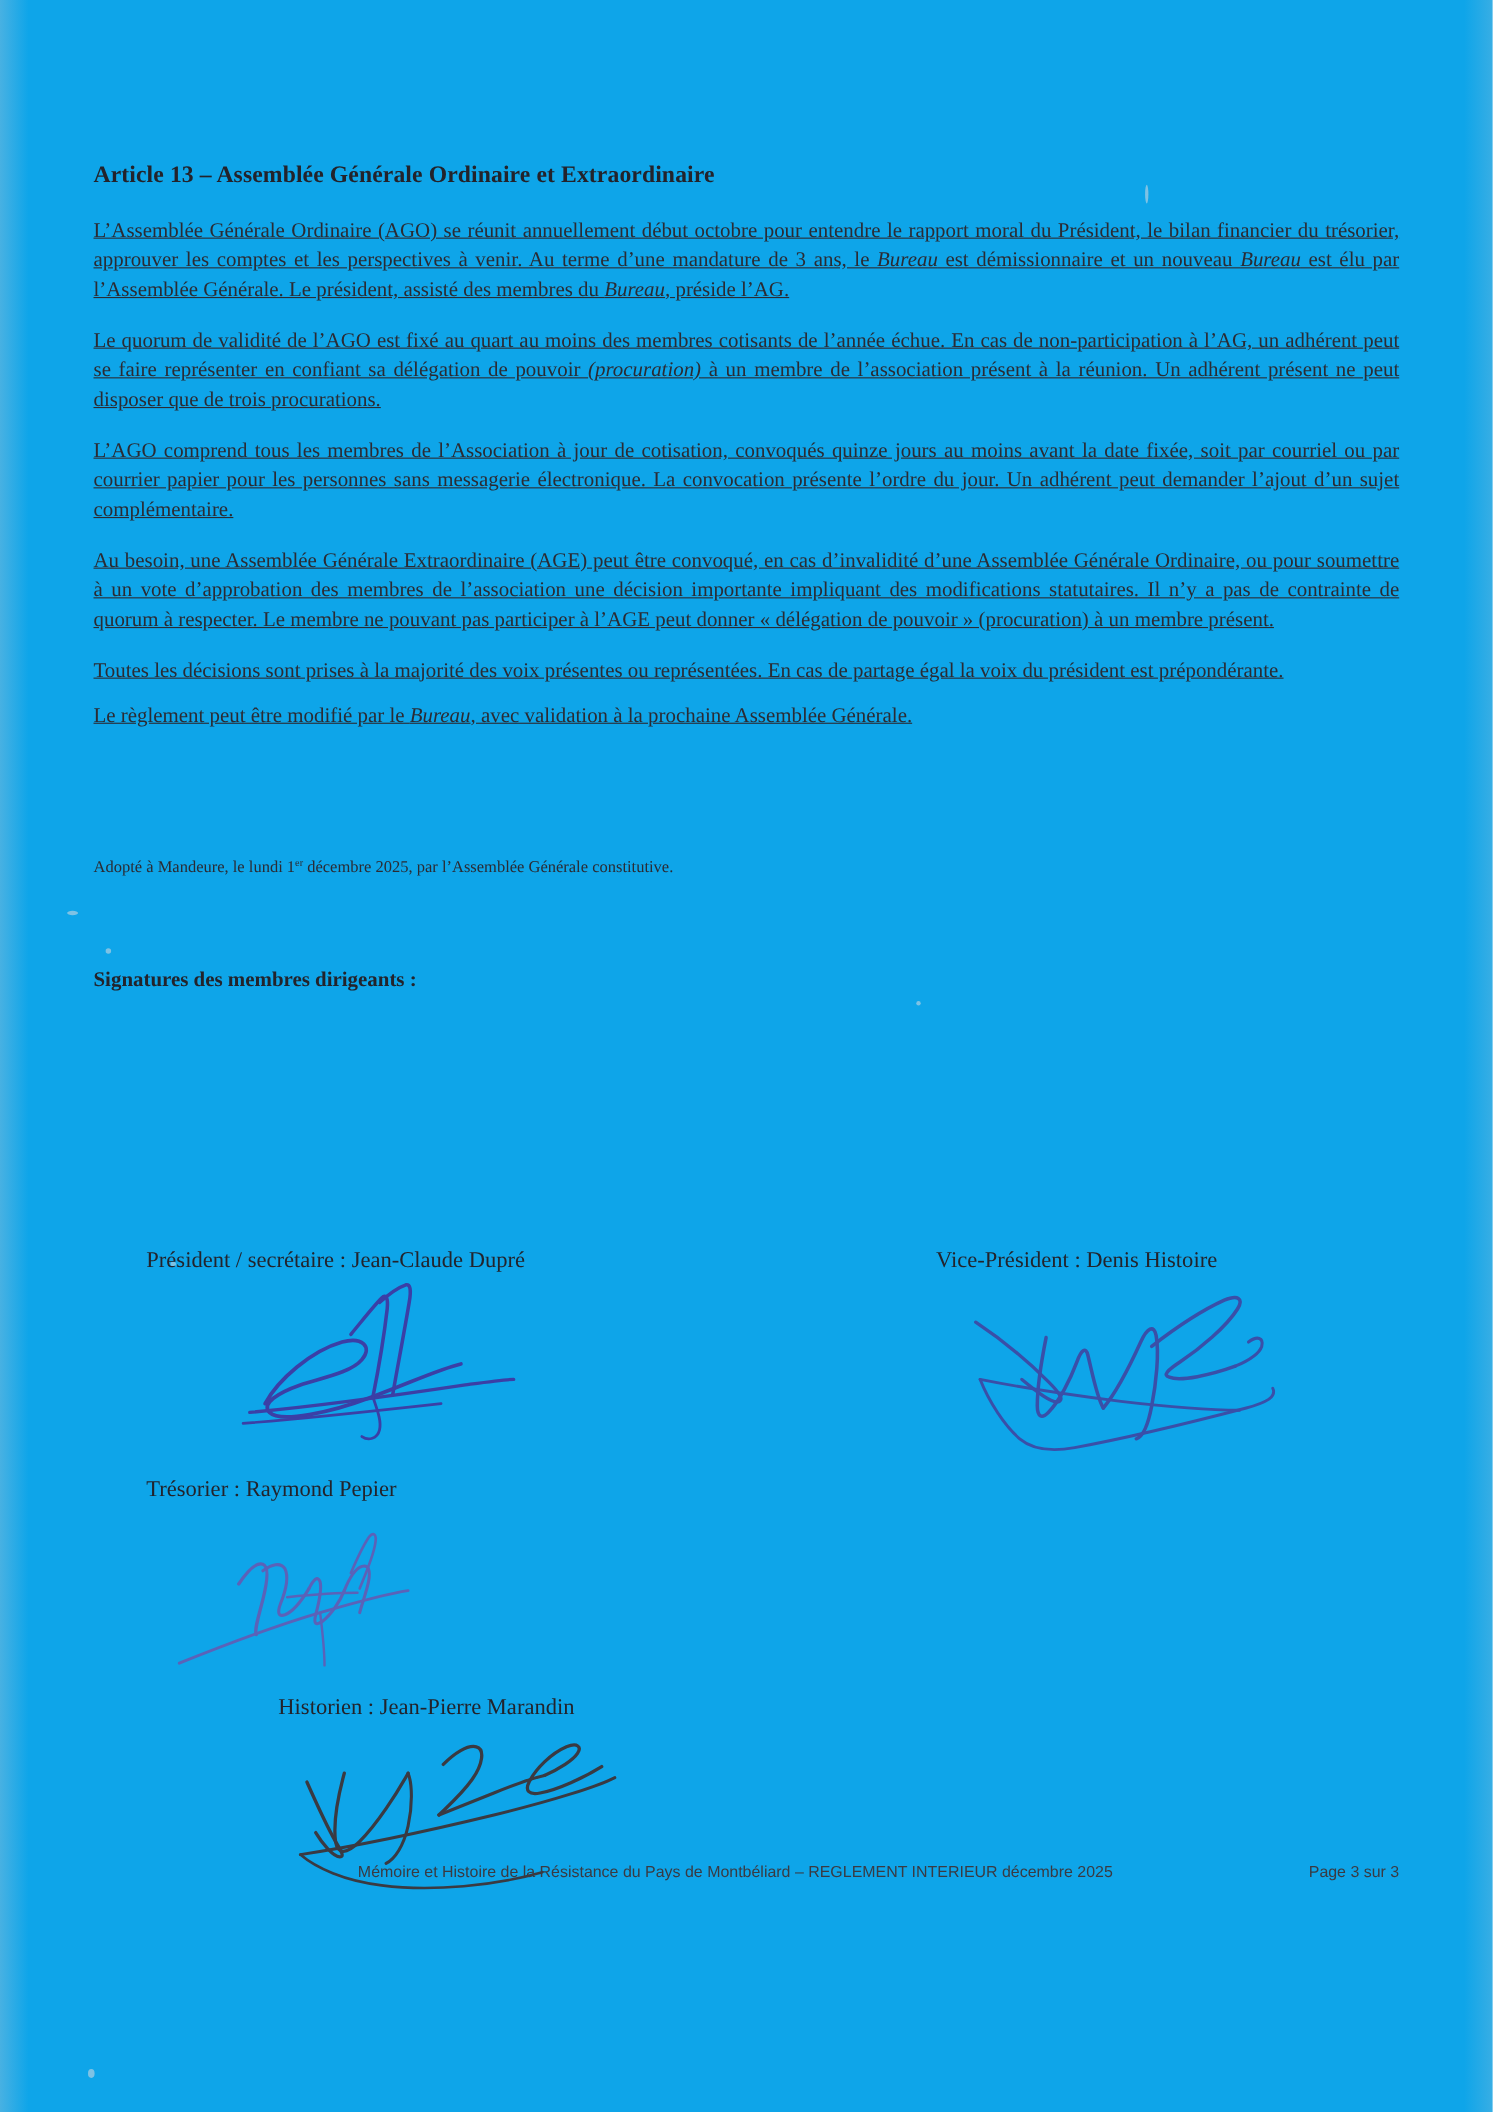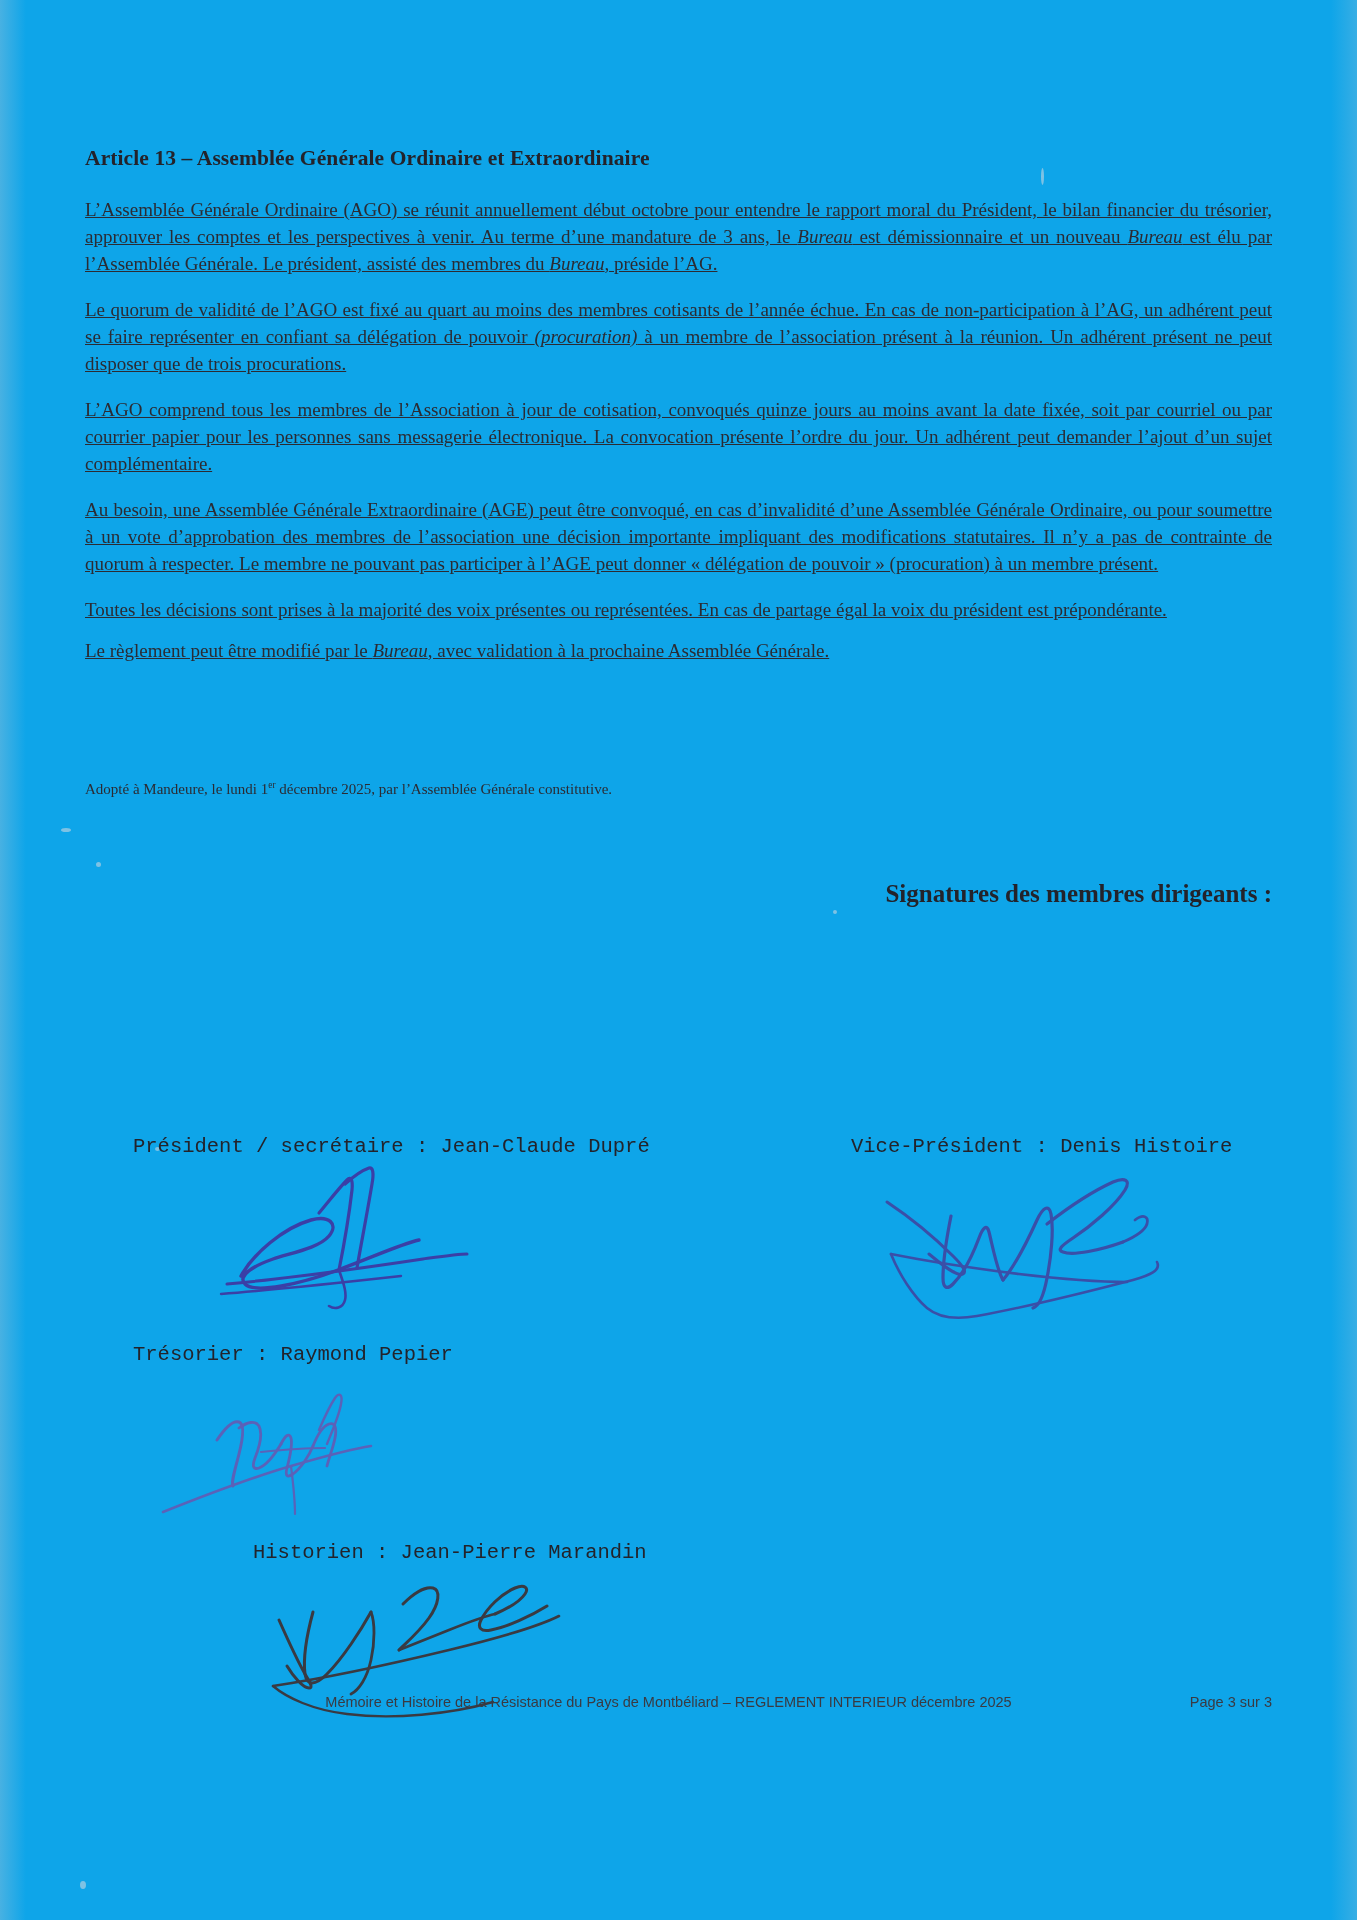--- a/index.html
+++ b/index.html
@@ -69,32 +69,31 @@
     line-height: 1.42;
     color: #2b2b33;
   }
   .adopted sup {
     font-size: .62em;
     vertical-align: super;
     line-height: 0;
   }
 
   .sig-heading {
-    font-size: 25px;
+    font-size: 19px;
     font-weight: bold;
-    text-align: right;
+    text-align: left;
     color: #23232b;
   }
 
   .sig-grid {
     position: absolute;
     left: 85px;
     right: 76px;
     top: 1135px;
-    font-family: Liberation Mono, monospace;
   }
   .sig-row { display: flex; }
   .sig-cell { width: 50%; box-sizing: border-box; }
   .sig-cell.col-left  { padding-left: 48px; }
   .sig-cell.col-right { padding-left: 168px; }
   .sig-label {
     font-size: 20.5px;
     color: #23232b;
     white-space: nowrap;
   }

